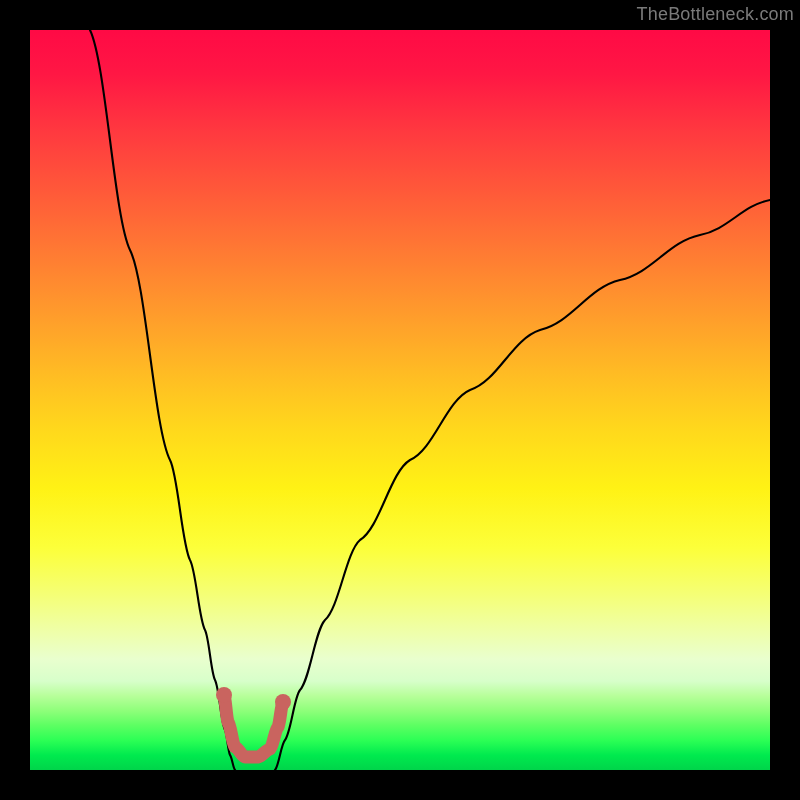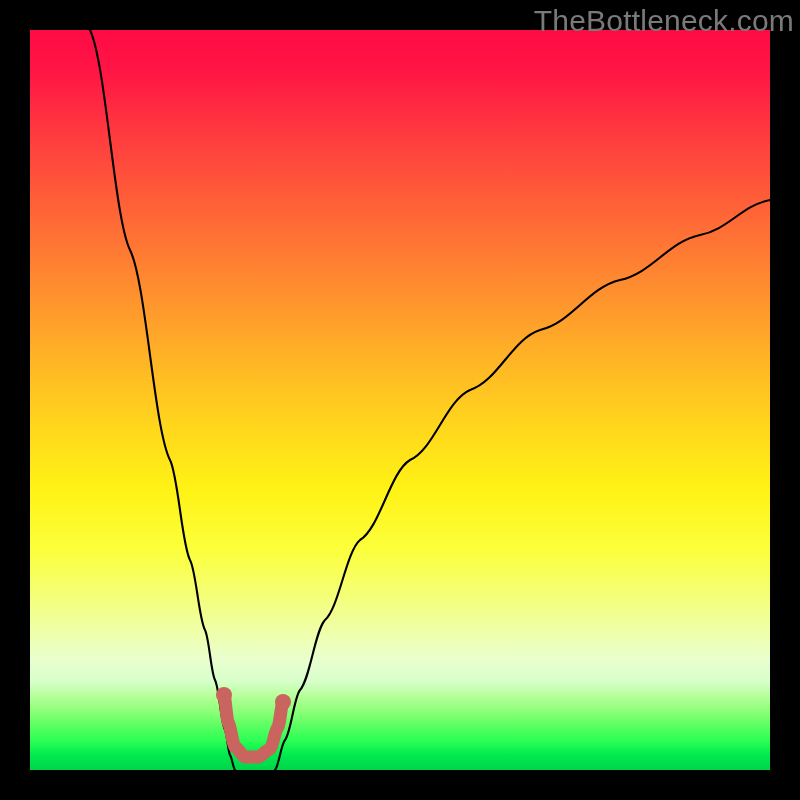--- a/index.html
+++ b/index.html
@@ -44,21 +44,21 @@
       #2cff55 96%,
       #00ea4e 98%,
       #00d44a 100%
     );
   }
   .watermark {
     position: absolute;
     top: 4px;
     right: 6px;
     color: #7a7a7a;
-    font-size: 30px;
+    font-size: 18px;
     letter-spacing: 0.2px;
     font-weight: 400;
     z-index: 20;
   }
   svg.curves {
     position: absolute;
     inset: 0;
     width: 740px;
     height: 740px;
   }

